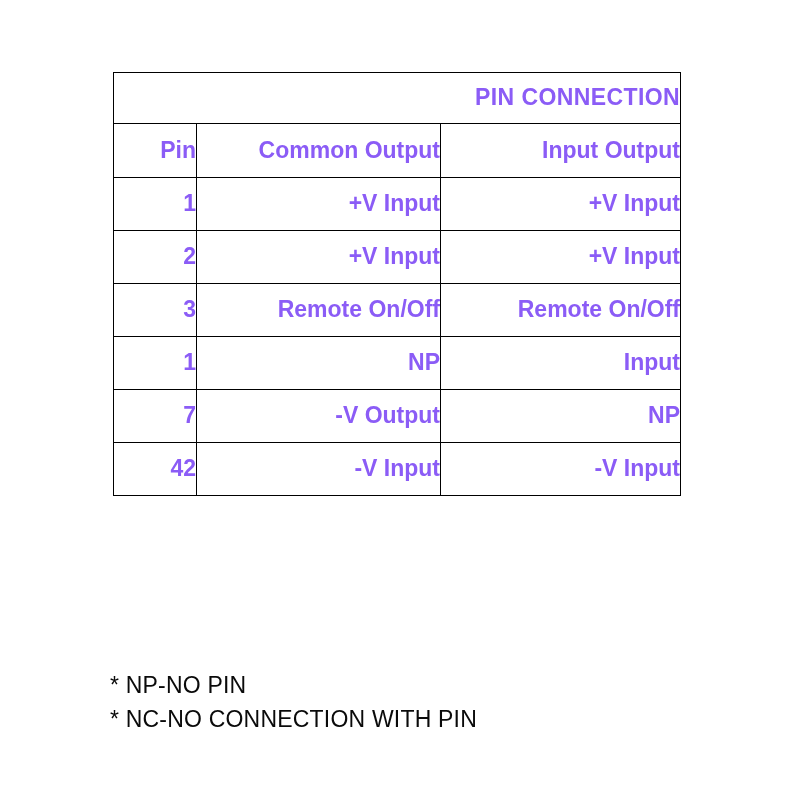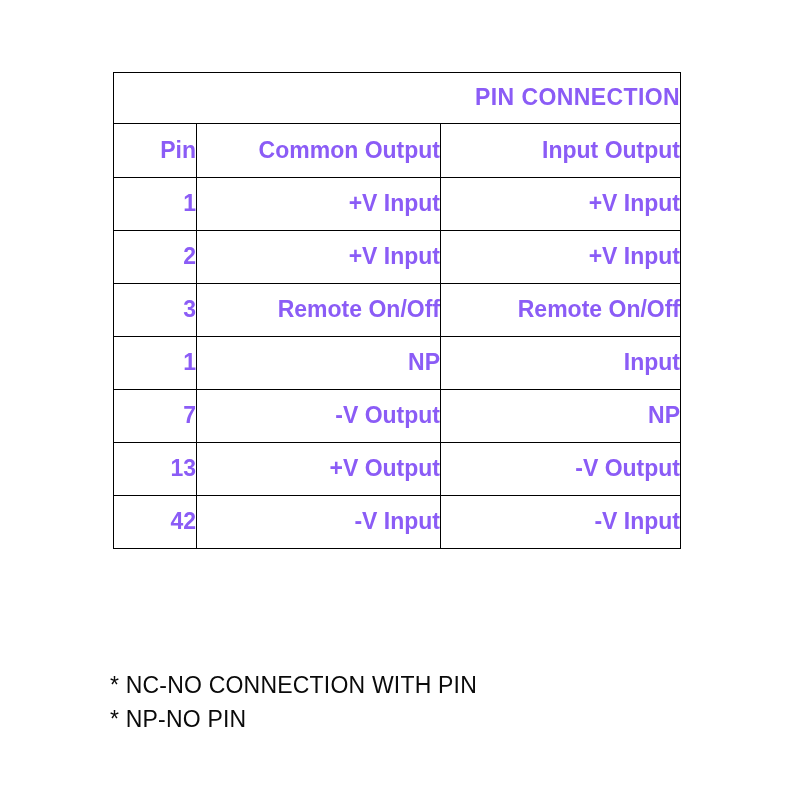--- a/index.html
+++ b/index.html
@@ -110,28 +110,23 @@
       <td>1</td>
       <td>NP</td>
       <td>Input</td>
     </tr>
     <tr class="data-row">
       <td>7</td>
       <td>-V Output</td>
       <td>NP</td>
     </tr>
     <tr class="data-row">
-      <td>13</td>
-      <td>+V Output</td>
-      <td>-V Output</td>
-    </tr>
-    <tr class="data-row">
       <td>42</td>
       <td>-V Input</td>
       <td>-V Input</td>
     </tr>
   </tbody>
 </table>
 
 <div class="notes">
+  <span class="note-line">* NP-NO PIN</span>
   <span class="note-line">* NC-NO CONNECTION WITH PIN</span>
-  <span class="note-line">* NP-NO PIN</span>
 </div>
 
 </body></html>

